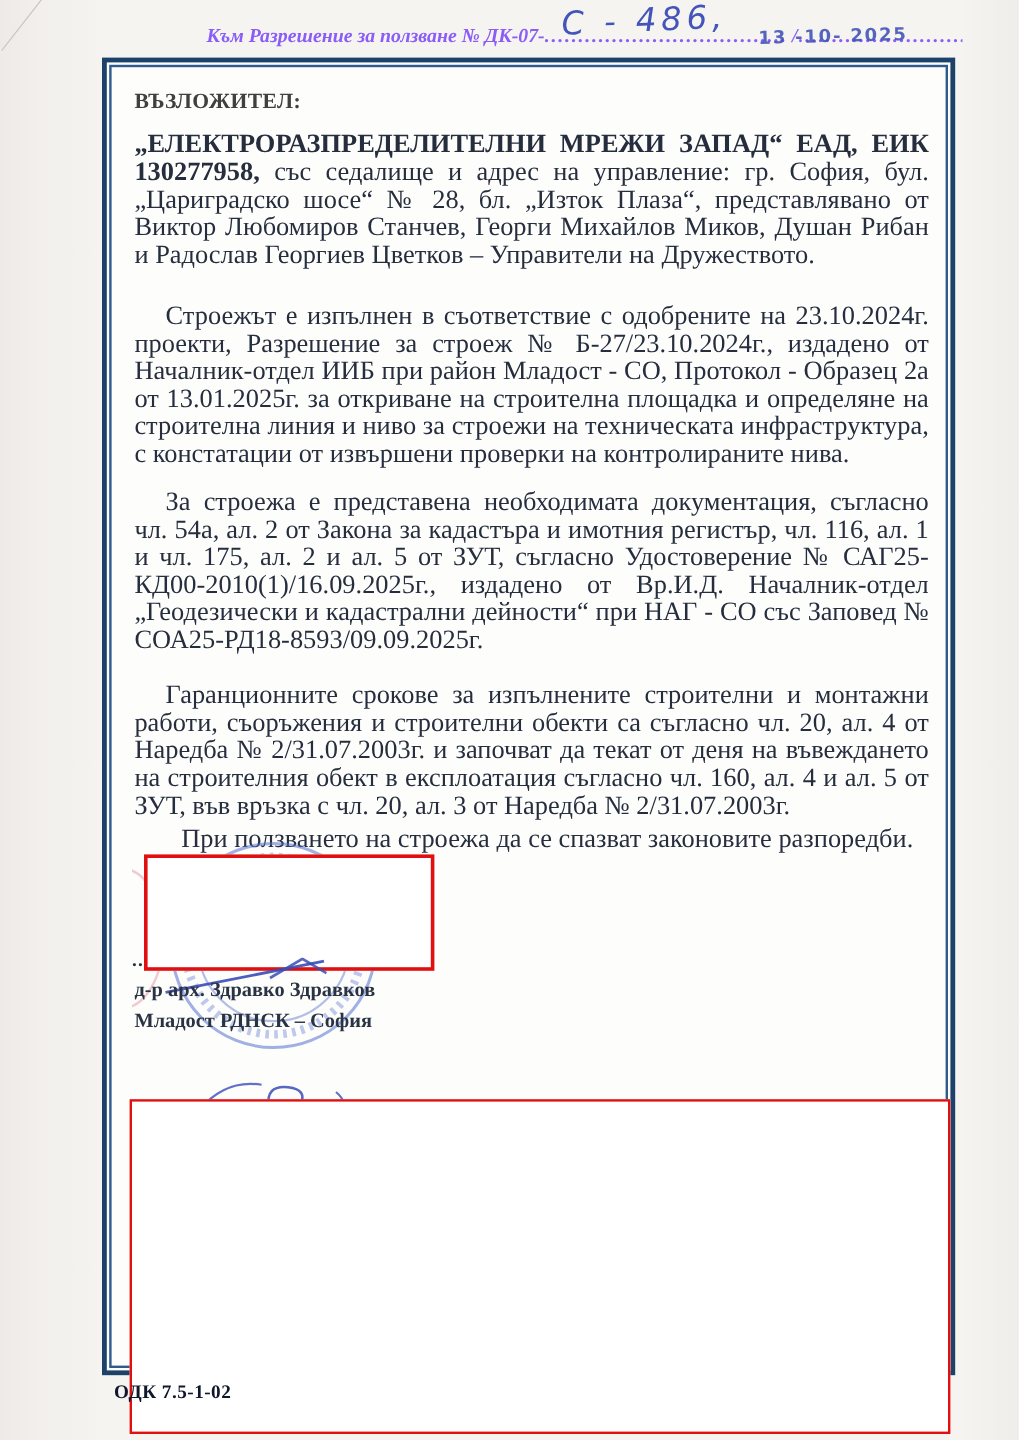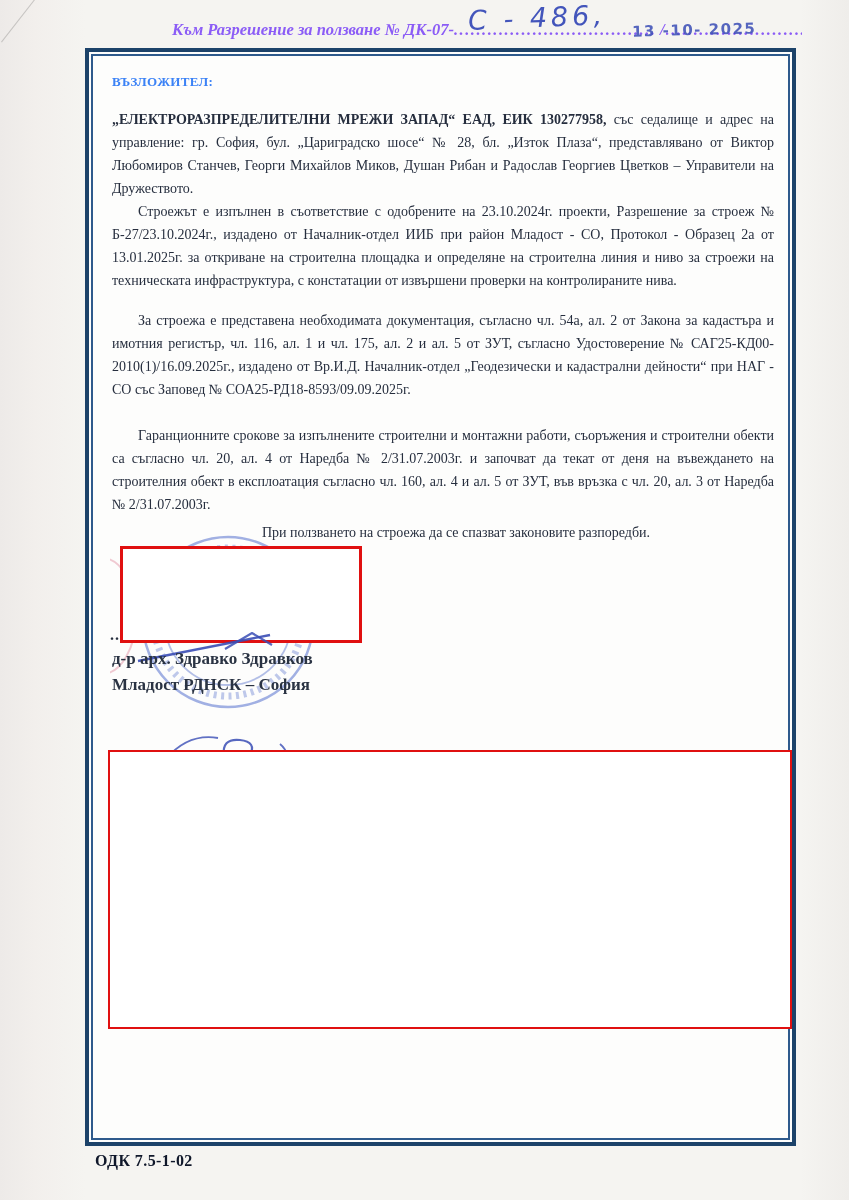--- a/index.html
+++ b/index.html
@@ -62,30 +62,30 @@
   }
   .frame-inner{
     position:absolute;left:2px;top:2px;right:2px;bottom:2px;
     border:2px solid var(--frame_inner_blue);
   }
   .content{
     position:absolute;left:0;top:0;right:0;bottom:0;
     padding:18px 14px 0 19px;
   }
   .client-heading{
-    font-size:13px;font-weight:bold;color:#3b82f6;
+    font-size:18px;font-weight:bold;color:#404040;
     letter-spacing:.3px;height:22px;
   }
   .p{
-    font-size:14px;line-height:23px;text-align:justify;
+    font-size:22px;line-height:23px;text-align:justify;
     color:var(--text_color);
   }
   .p.first{margin-top:12px;}
   .p.ind{text-indent:26px;}
-  .p.p2{margin-top:0;}
+  .p.p2{margin-top:28px;}
   .p.p3{margin-top:17px;}
   .p.p4{margin-top:23px;}
   .p.p5{margin-top:5px;text-align:center;}
   
   .sig-area{position:relative;margin-top:2px;height:178px;}
   .stamp-svg{position:absolute;left:-2px;top:-20px;}
   .redact1{
     position:absolute;left:8px;top:0;width:242px;height:97px;
     background:#fff;border:3px solid var(--redaction_red);
   }

